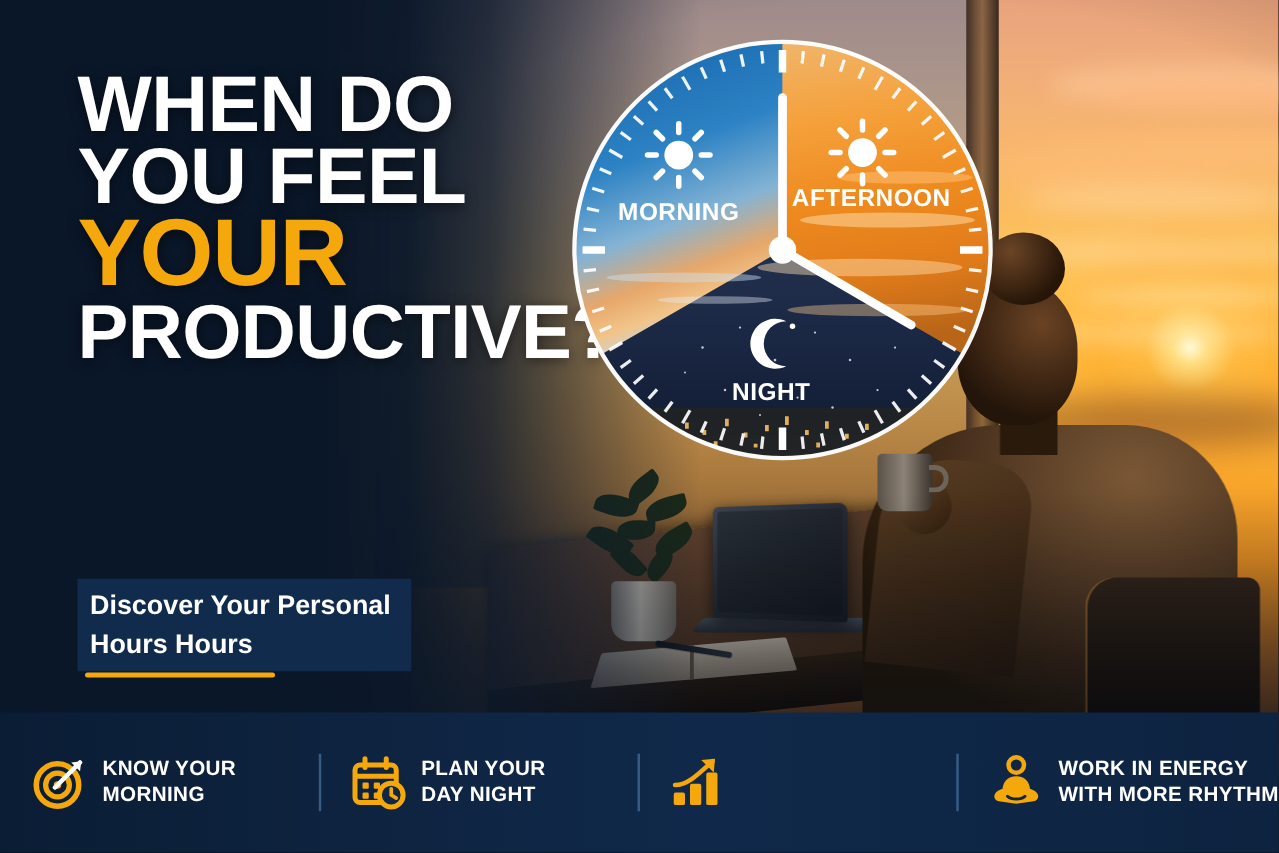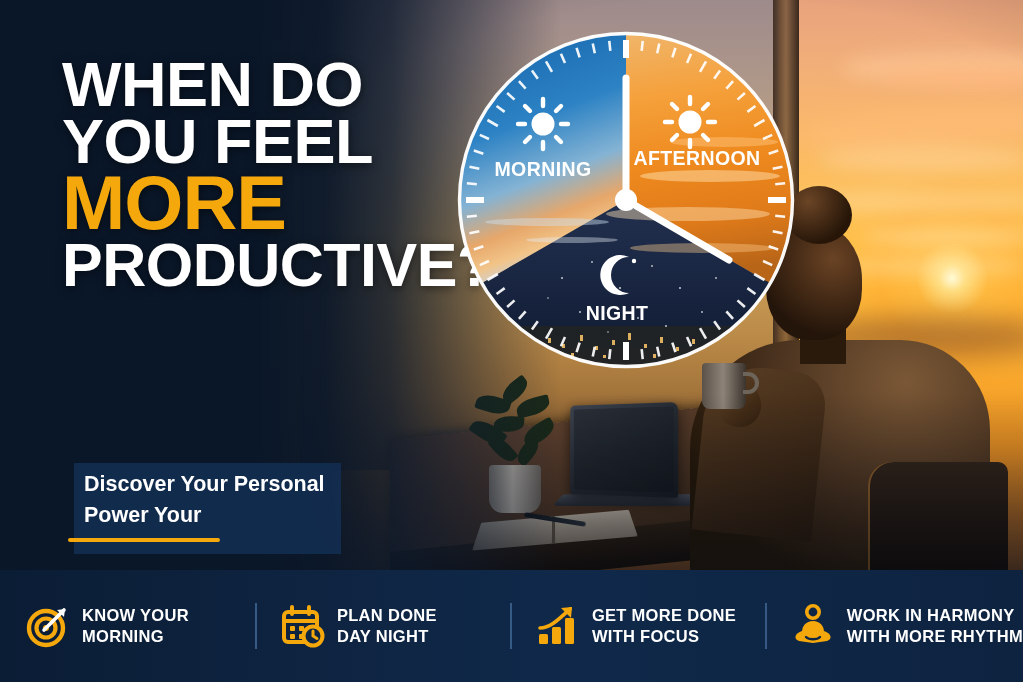--- a/index.html
+++ b/index.html
@@ -182,21 +182,21 @@
   .headline{
     position:absolute; left:62px; top:56px; width:430px;
     font-weight:bold; line-height:.9; letter-spacing:-.5px;
   }
   .hl-row{ display:block; color:#fff; font-size:63px; text-shadow:0 2px 10px rgba(0,0,0,.55); }
   .hl-accent{ display:block; font-size:76px; color:#F5A80C; letter-spacing:-1px; text-shadow:0 2px 10px rgba(0,0,0,.55); }
   .hl-last{ display:block; color:#fff; font-size:61px; text-shadow:0 2px 10px rgba(0,0,0,.55); }
 
   
   .sub{
-    position:absolute; left:74px; top:463px; padding:6px 16px 24px 10px;
+    position:absolute; left:62px; top:463px; padding:6px 16px 7px 10px;
     background:rgba(20,48,86,.82);
     color:#fff; font-size:21.5px; font-weight:bold; line-height:1.42;
     max-width:290px;
   }
   .sub .l2{ display:block; }
   .subrule{
     position:absolute; left:68px; top:538px; width:152px; height:4px;
     background:#F5A80C; border-radius:2px;
   }
 
@@ -282,27 +282,27 @@
   <div class="mughandle"></div>
   <div class="chair"></div>
 
   <div class="vign"></div>
 
   <div class="leftfade"></div>
 
   <div class="headline">
     <span class="hl-row">WHEN DO</span>
     <span class="hl-row">YOU FEEL</span>
-    <span class="hl-accent">MORE</span>
+    <span class="hl-accent">YOUR</span>
     <span class="hl-last">PRODUCTIVE?</span>
   </div>
 
   <div class="sub">
     <span>Discover Your Personal</span>
-    <span class="l2">Power Your</span>
+    <span class="l2">Hours Hours</span>
   </div>
   <div class="subrule"></div>
 
   <div class="clock">
     <svg viewBox="0 0 348 348" xmlns="http://www.w3.org/2000/svg">
       <defs>
         <clipPath id="dial">
             <circle cx="174" cy="174" r="166"></circle>
           </clipPath>
 
@@ -524,50 +524,46 @@
             <rect x="18" y="22" width="5" height="5" rx="1"></rect>
             <rect x="27" y="22" width="5" height="5" rx="1"></rect>
             <rect x="9" y="30" width="5" height="5" rx="1"></rect>
             <rect x="18" y="30" width="5" height="5" rx="1"></rect>
           </g>
           <circle cx="32" cy="32" r="9.5" fill="#0F2744" stroke="#F5A80C" stroke-width="4"></circle>
           <path d="M32 27 V32 L36 34.5" stroke="#F5A80C" stroke-width="3" stroke-linecap="round" fill="none"></path>
         </svg>
       </span>
       <span class="feat-tx">
-        <span>PLAN DONE</span>
+        <span>PLAN YOUR</span>
         <span>DAY NIGHT</span>
       </span>
     </div>
 
     <div class="feat">
       <span class="feat-ic">
         <svg viewBox="0 0 44 44">
           <rect x="3" y="30" width="9" height="10" rx="1.5" fill="#F5A80C"></rect>
           <rect x="16" y="23" width="9" height="17" rx="1.5" fill="#F5A80C"></rect>
           <rect x="29" y="14" width="9" height="26" rx="1.5" fill="#F5A80C"></rect>
           <path d="M4 24 C14 24, 22 16, 34 5" stroke="#F5A80C" stroke-width="3.6" fill="none" stroke-linecap="round"></path>
           <path d="M25 4 L36 3 L35 14 Z" fill="#F5A80C"></path>
         </svg>
       </span>
-      <span class="feat-tx">
-        <span>GET MORE DONE</span>
-        <span>WITH FOCUS</span>
-      </span>
     </div>
 
     <div class="feat">
       <span class="feat-ic">
         <svg viewBox="0 0 44 44">
           <circle cx="22" cy="8" r="6.2" fill="none" stroke="#F5A80C" stroke-width="3.6"></circle>
           <path d="M22 17 C15 17, 11 22, 11 28 L33 28 C33 22, 29 17, 22 17 Z" fill="#F5A80C"></path>
           <path d="M11 27 C4 29, 2 35, 8 37 L22 39 L36 37 C42 35, 40 29, 33 27 Z" fill="#F5A80C"></path>
           <path d="M15 33 C18 36, 26 36, 29 33" stroke="#0F2744" stroke-width="2.4" fill="none" stroke-linecap="round"></path>
         </svg>
       </span>
       <span class="feat-tx">
-        <span>WORK IN HARMONY</span>
+        <span>WORK IN ENERGY</span>
         <span>WITH MORE RHYTHM</span>
       </span>
     </div>
 
   </div>
 </div>
 
 </body></html>

